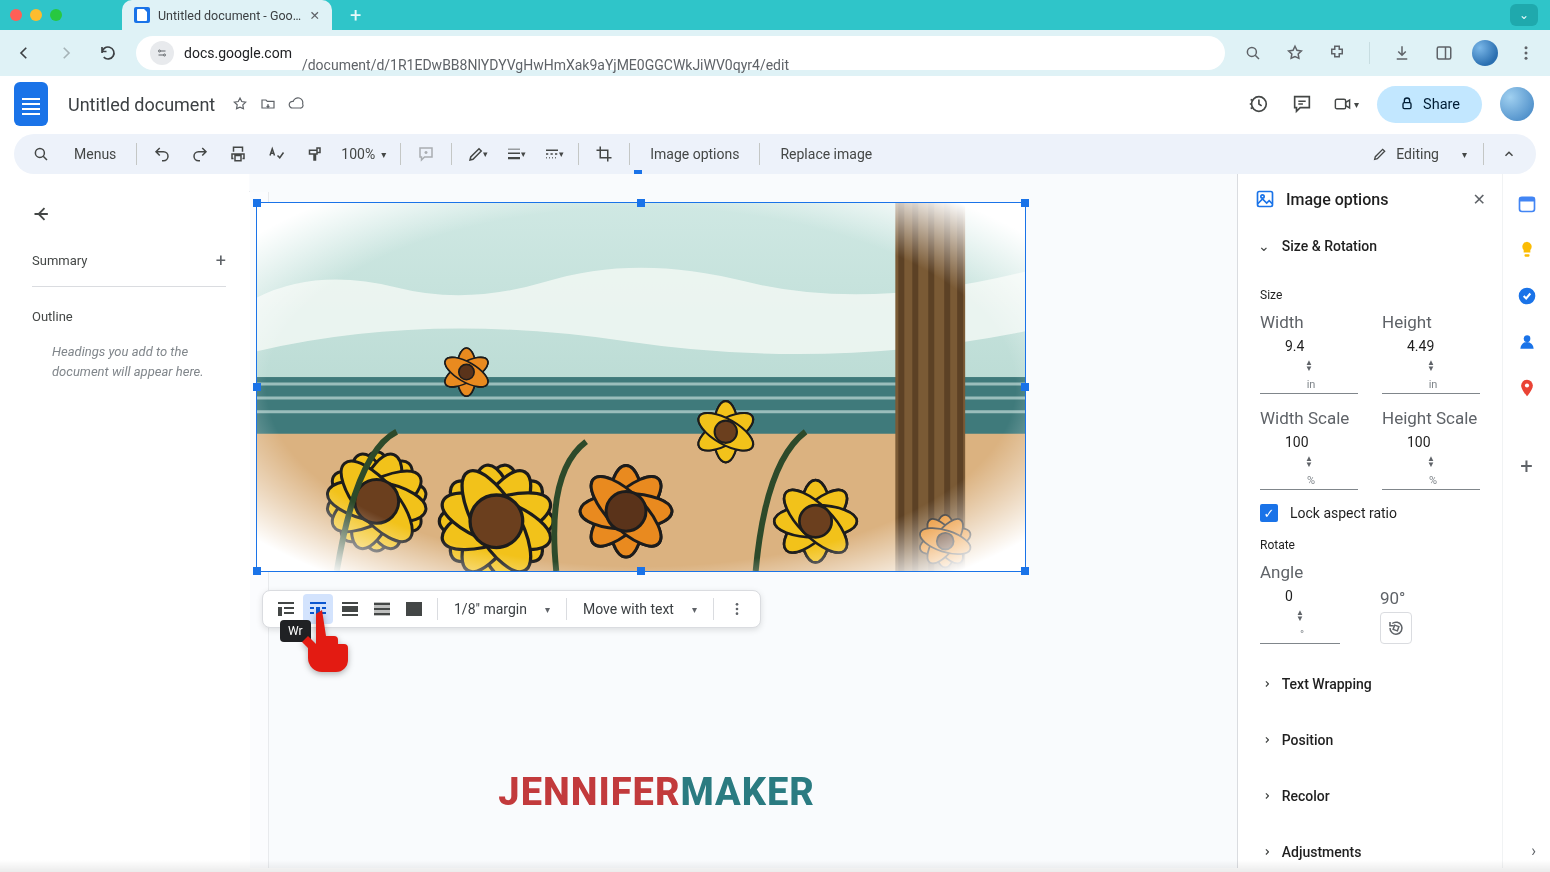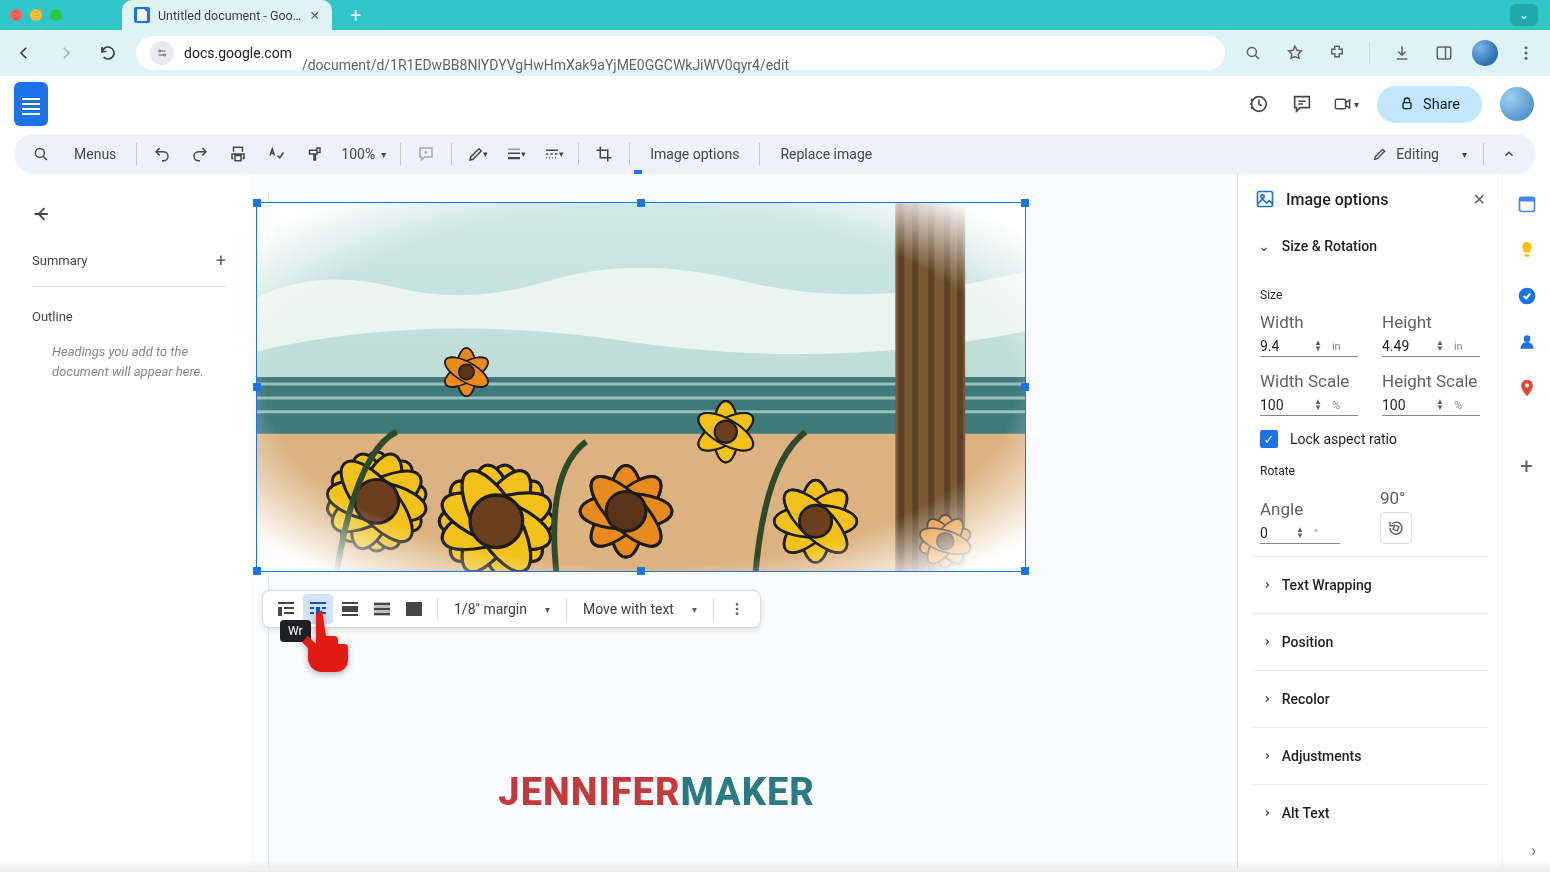--- a/index.html
+++ b/index.html
@@ -105,21 +105,21 @@
   .sp-header .icon-sq { width:22px; height:22px; display:flex; align-items:center; justify-content:center; color:#1a73e8;}
   .sp-header .close { margin-left:auto; cursor:pointer; color:#5f6368;}
   .sp-section-hdr { display:flex; align-items:center; gap: 12px; padding: 14px 20px; font-size: 14px; font-weight:500; color:#1f1f1f; cursor:pointer;}
   .sp-section-hdr.collapsed .chev { transform: rotate(-90deg);}
   .chev { transition:.15s; display:inline-block; font-size:14px; color:#444746;}
   .sp-body { padding: 4px 22px 6px 22px; }
   .sp-label-sm { font-size: 17px; color:#5f6368; margin-bottom: 4px;}
   .sp-subtitle { font-size: 12px; color:#1f1f1f; margin: 16px 0 10px 0;}
   .sp-row { display:flex; gap: 24px; margin-bottom: 14px;}
   .sp-col { flex:1; }
-  .sp-input-row { display:flex; align-items:center; gap:6px; border-bottom: 1px solid #80868b; padding: 2px 0;}
+  .sp-input-row { display:flex; align-items:center; gap:6px; border-bottom: 1px solid #80868b; padding: 2px 0; flex-direction: column;}
   .sp-input { border:none; outline:none; font-size: 14px; width: 48px; color:#1f1f1f; background:transparent;}
   .stepper { display:flex; flex-direction:column; line-height:6px; color:#5f6368; font-size:8px; cursor:pointer;}
   .unit { font-size:11px; color:#80868b; margin-left:4px;}
   .sp-check { display:flex; align-items:center; gap: 12px; font-size:14px; color:#1f1f1f; margin: 8px 0 16px 0;}
   .chkbox { width:18px; height:18px; background:#1a73e8; border-radius:2px; display:flex; align-items:center; justify-content:center; color:#fff; font-size:13px;}
   .sp-divider { height:1px; background:#e8eaed; margin: 6px 14px;}
   .rotate-group { display:flex; gap: 40px; align-items:flex-end;}
   .deg90-btn { width:32px; height:32px; border:1px solid #dadce0; border-radius:4px; display:flex; align-items:center; justify-content:center; color:#5f6368;}
 
   
@@ -218,20 +218,39 @@
           <circle cx="12" cy="12" r="2"></circle>
           <circle cx="12" cy="19" r="2"></circle>
         </svg>
       </span>
   </div>
 </div>
 
 <div class="docs-header">
   <div class="docs-logo"></div>
   <div class="title-block">
+    <div class="title-row">
+      <span class="doc-title">Untitled document</span>
+      <span class="title-icon">
+          <svg width="16" height="16" viewBox="0 0 24 24" fill="none" stroke="#5f6368" stroke-width="1.8">
+            <path d="M12 3l2.6 5.3 5.9.9-4.3 4.1 1 5.8L12 16.8 6.8 19l1-5.8L3.5 9.2l5.9-.9z"></path>
+          </svg>
+        </span>
+      <span class="title-icon">
+          <svg width="16" height="16" viewBox="0 0 24 24" fill="none" stroke="#5f6368" stroke-width="1.8">
+            <path d="M3 6h6l2 2h10v10H3z"></path>
+            <path d="M12 12v5m-2-2 2 2 2-2"></path>
+          </svg>
+        </span>
+      <span class="title-icon">
+          <svg width="18" height="16" viewBox="0 0 24 24" fill="none" stroke="#5f6368" stroke-width="1.8">
+            <path d="M7 18a5 5 0 1 1 .8-9.9A6 6 0 0 1 22 12a4 4 0 0 1-4 6z"></path>
+          </svg>
+        </span>
+    </div>
   </div>
   <div class="hdr-right">
     <span class="hdr-icon">
         <svg width="22" height="22" viewBox="0 0 24 24" fill="none" stroke="#444746" stroke-width="1.8">
           <circle cx="13" cy="12" r="8"></circle>
           <path d="M13 7v5l3 2M3 12h2M4 7l2 1M4 17l2-1"></path>
         </svg>
       </span>
     <span class="hdr-icon">
         <svg width="22" height="22" viewBox="0 0 24 24" fill="none" stroke="#444746" stroke-width="1.8">

